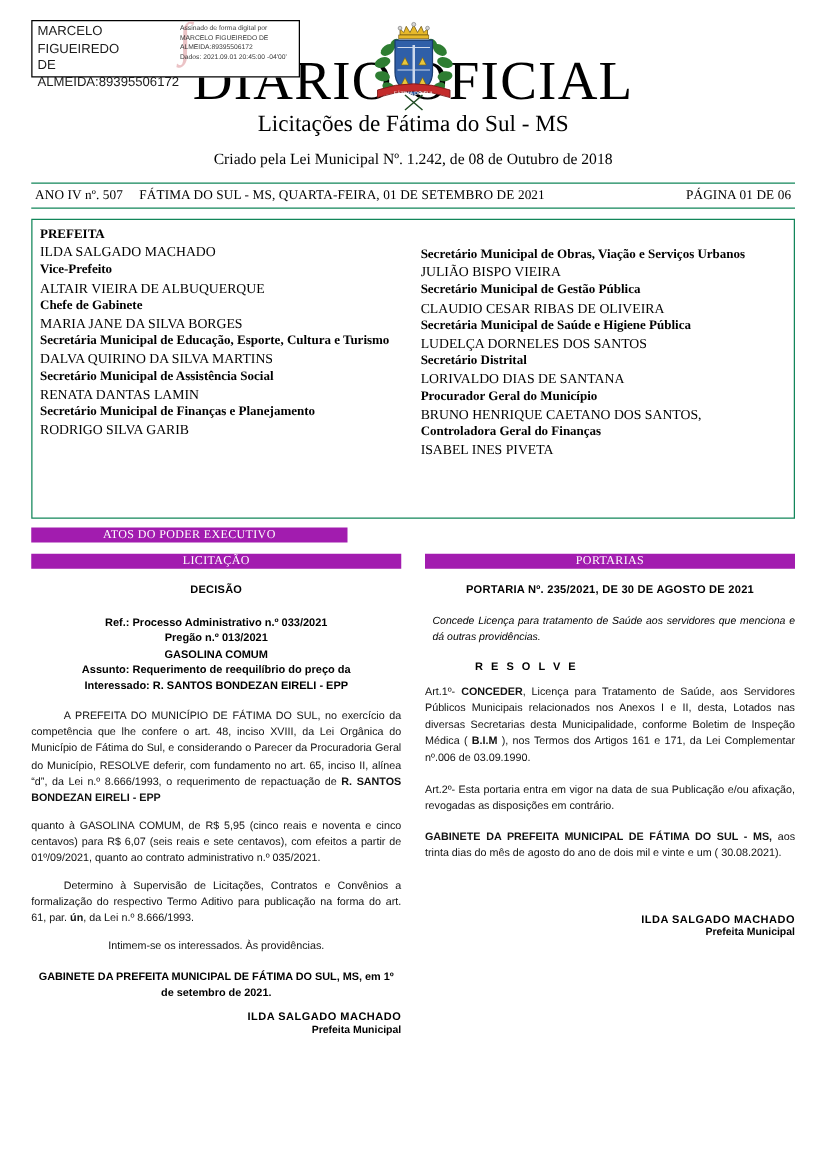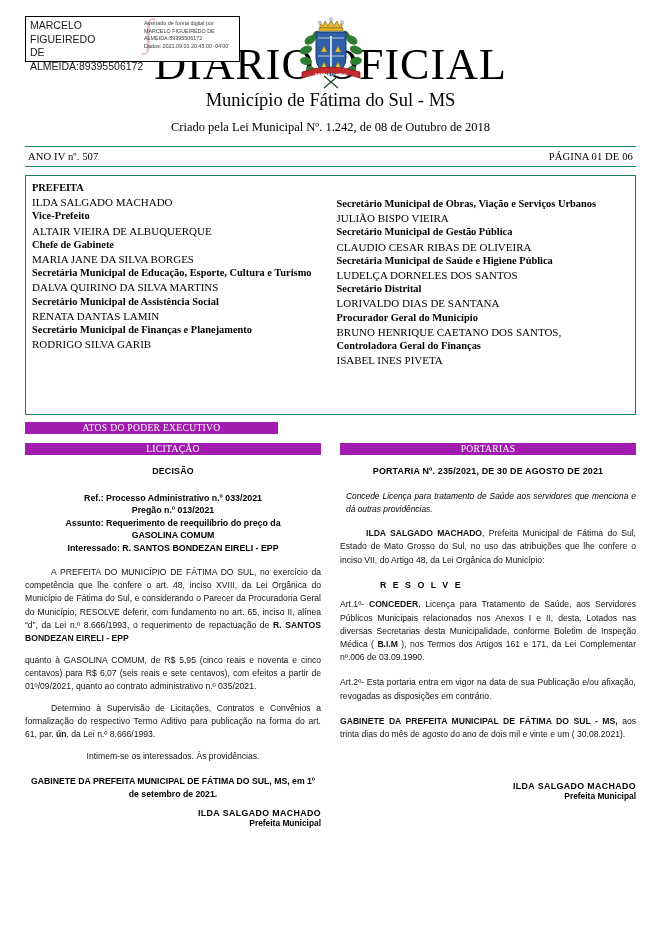--- a/index.html
+++ b/index.html
@@ -310,26 +310,27 @@
     <text x="37" y="62" font-family="Liberation Sans, sans-serif" font-size="4.2" fill="#ffffff" text-anchor="middle">FÁTIMA DO SUL</text>
 
     <g stroke="#1f4a22" stroke-width="1.2" fill="none">
       <path d="M30 62 L44 74"></path>
       <path d="M44 62 L30 74"></path>
     </g>
   </svg>
 
   <div class="masthead">
     <div class="dj-title">DIÁRIO OFICIAL</div>
-    <div class="dj-sub">Município de Fátima do Sul - MS</div>
+    <div class="dj-sub">Licitações de Fátima do Sul - MS</div>
     <div class="dj-law">Criado pela Lei Municipal Nº. 1.242, de 08 de Outubro de 2018</div>
   </div>
 
   <div class="edition">
     <span class="ed-left">ANO IV nº. 507</span>
+    <span class="ed-mid">FÁTIMA DO SUL - MS, QUARTA-FEIRA,  01 DE SETEMBRO DE 2021</span>
     <span class="ed-right">PÁGINA 01 DE 06</span>
   </div>
 
   <div class="officials">
     <div class="off-col left">
       <div class="off-role">PREFEITA</div>
       <div class="off-name">ILDA SALGADO MACHADO</div>
       <div class="off-role">Vice-Prefeito</div>
       <div class="off-name">ALTAIR VIEIRA DE ALBUQUERQUE</div>
       <div class="off-role">Chefe de Gabinete</div>
@@ -365,22 +366,22 @@
   </div>
 
   <div class="columns">
 
     <div class="col">
       <div class="decision-head">DECISÃO</div>
 
       <div class="ref-block">
         <div>Ref.: Processo Administrativo n.º 033/2021</div>
         <div>Pregão n.º 013/2021</div>
+        <div>GASOLINA COMUM</div>
         <div>Assunto: Requerimento de reequilíbrio do preço da</div>
-        <div>GASOLINA COMUM</div>
         <div>Interessado: R. SANTOS BONDEZAN EIRELI - EPP</div>
       </div>
 
       <p class="body-txt b-just mono-ind blk"><span>A PREFEITA DO MUNICÍPIO DE FÁTIMA DO SUL, no exercício da competência que lhe confere o art. 48, inciso XVIII, da Lei Orgânica do Município de Fátima do Sul, e considerando o Parecer da Procuradoria Geral do Município, RESOLVE deferir, com fundamento no art. 65, inciso II, alínea “d”, da Lei n.º 8.666/1993, o requerimento de repactuação de </span><span class="bold">R. SANTOS BONDEZAN EIRELI - EPP</span></p>
 
       <p class="body-txt b-just blk-sm">quanto à  GASOLINA COMUM, de R$ 5,95 (cinco reais e noventa e cinco centavos) para R$ 6,07 (seis reais e sete centavos), com efeitos a partir de 01º/09/2021, quanto ao contrato administrativo n.º 035/2021.</p>
 
       <p class="body-txt b-just mono-ind blk-sm"><span>Determino à Supervisão de Licitações, Contratos e Convênios a  formalização do respectivo Termo Aditivo para publicação na forma do art. 61, par. </span><span class="bold">ún</span><span>, da Lei n.º 8.666/1993.</span></p>
 
       <p class="body-txt b-center blk-sm">Intimem-se os interessados.  Às providências.</p>
@@ -391,21 +392,20 @@
         <div class="sign-name">ILDA SALGADO MACHADO</div>
         <div class="sign-title">Prefeita Municipal</div>
       </div>
     </div>
 
     <div class="col">
       <div class="portaria-head">PORTARIA Nº. 235/2021, DE 30 DE AGOSTO DE 2021</div>
 
       <div class="ementa">Concede Licença para tratamento de Saúde aos servidores que menciona e dá outras providências.</div>
 
-      <p class="body-txt b-just mono-ind blk"><span class="bold">ILDA SALGADO MACHADO</span><span>, Prefeita Municipal de Fátima do Sul, Estado de Mato Grosso do Sul, no uso das atribuições que lhe confere o inciso VII, do Artigo 48, da Lei Orgânica do Município:</span></p>
 
       <div class="resolve-word">R E S O L V E</div>
 
       <p class="body-txt b-just"><span>Art.1º- </span><span class="bold">CONCEDER</span><span>, Licença para Tratamento de Saúde, aos Servidores Públicos Municipais relacionados nos Anexos I e II, desta, Lotados nas diversas Secretarias desta Municipalidade, conforme Boletim de Inspeção Médica   ( </span><span class="bold">B.I.M</span><span> ), nos Termos dos Artigos 161 e 171, da Lei Complementar nº.006 de 03.09.1990.</span></p>
 
       <p class="body-txt b-just blk">Art.2º- Esta portaria entra em vigor na data de sua Publicação e/ou afixação, revogadas as  disposições em contrário.</p>
 
       <p class="body-txt b-just blk"><span class="bold">GABINETE DA PREFEITA MUNICIPAL DE FÁTIMA DO SUL -  MS,</span><span> aos trinta dias do mês de agosto do ano de dois mil e vinte e um  ( 30.08.2021).</span></p>
 
       <div class="b-right" style="margin-top:40px;">

